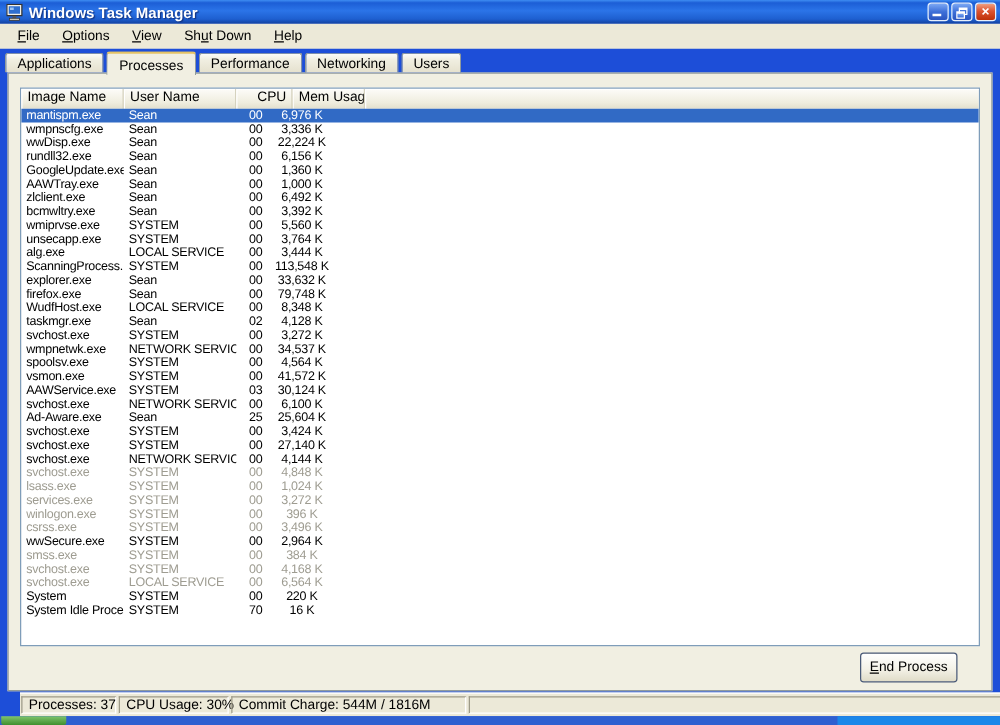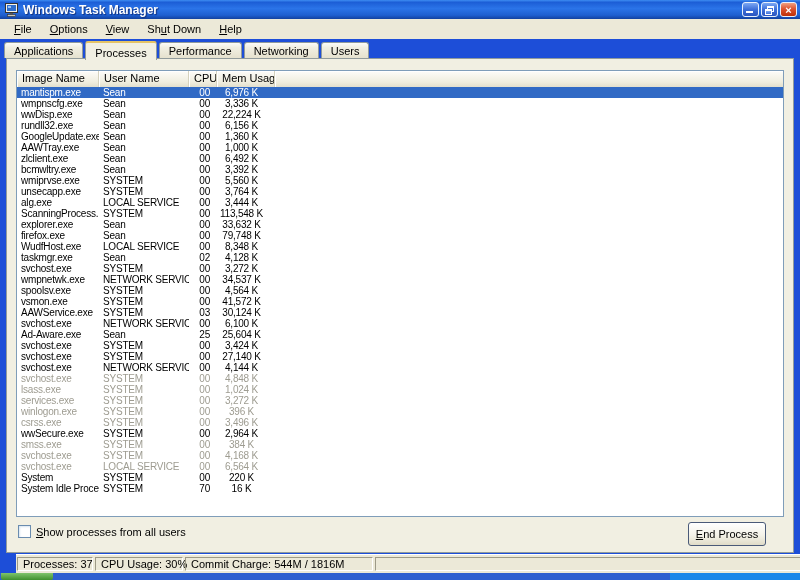--- a/index.html
+++ b/index.html
@@ -50,21 +50,21 @@
     border:1px solid #919B9C; background:#F1EFE2; z-index:2;
   }
 
   
   .listbox {
     position:absolute; left:9px; top:11px; width:768px; height:447px;
     background:#fff; border:1px solid #7F9DB9; overflow:hidden;
   }
   .listheader { display:flex; height:16px; background:linear-gradient(180deg,#FDFCF9 0%,#EFEDDE 70%,#E2DFCD 100%); font-size:11px; color:#000; }
   .hcell { padding:1px 4px 0 5px; border-right:1px solid #D5D2BE; box-shadow:inset 1px 1px 0 #FFFFFF; white-space:nowrap; overflow:hidden; cursor:pointer; }
-  .hc0 { width:82px; } .hc1 { width:90px; } .hc2 { width:28px; text-align:right; } .hc3 { width:58px; text-align:right; }
+  .hc0 { width:82px; } .hc1 { width:90px; } .hc2 { width:45px; text-align:right; } .hc3 { width:58px; text-align:right; }
   .hc4 { flex:1; border-right:none; cursor:default; }
   .rows { position:relative; }
   .prow { display:flex; height:11px; line-height:11px; font-size:10px; letter-spacing:-0.2px; color:#000; cursor:default; }
   .prow.faded { color:#9E9C91; }
   .prow.selected { background:#316AC5; color:#fff; }
   .cell { white-space:nowrap; overflow:hidden; }
   .c0 { width:82px; padding-left:4px; } .c1 { width:90px; padding-left:4px; }
   .c2 { width:25px; text-align:right; padding-right:4px; } .c3 { width:58px; text-align:center; padding-right:3px; }
 
   
@@ -363,24 +363,20 @@
           </div>
           <div class="prow">
             <span class="cell c0">System Idle Process</span>
             <span class="cell c1">SYSTEM</span>
             <span class="cell c2">70</span>
             <span class="cell c3">16 K</span>
           </div>
         </div>
     </div>
 
-    <label class="checkbox-row">
-      <span class="cb"></span>
-      <span class="cb-label"><u>S</u>how processes from all users</span>
-    </label>
 
     <button class="xp-btn"><u>E</u>nd Process</button>
   </div>
 
   <div class="statusbar">
     <span class="panel p0">Processes: 37</span>
     <span class="panel p1">CPU Usage: 30%</span>
     <span class="panel p2">Commit Charge: 544M / 1816M</span>
     <span class="panel pfill"></span>
   </div>

